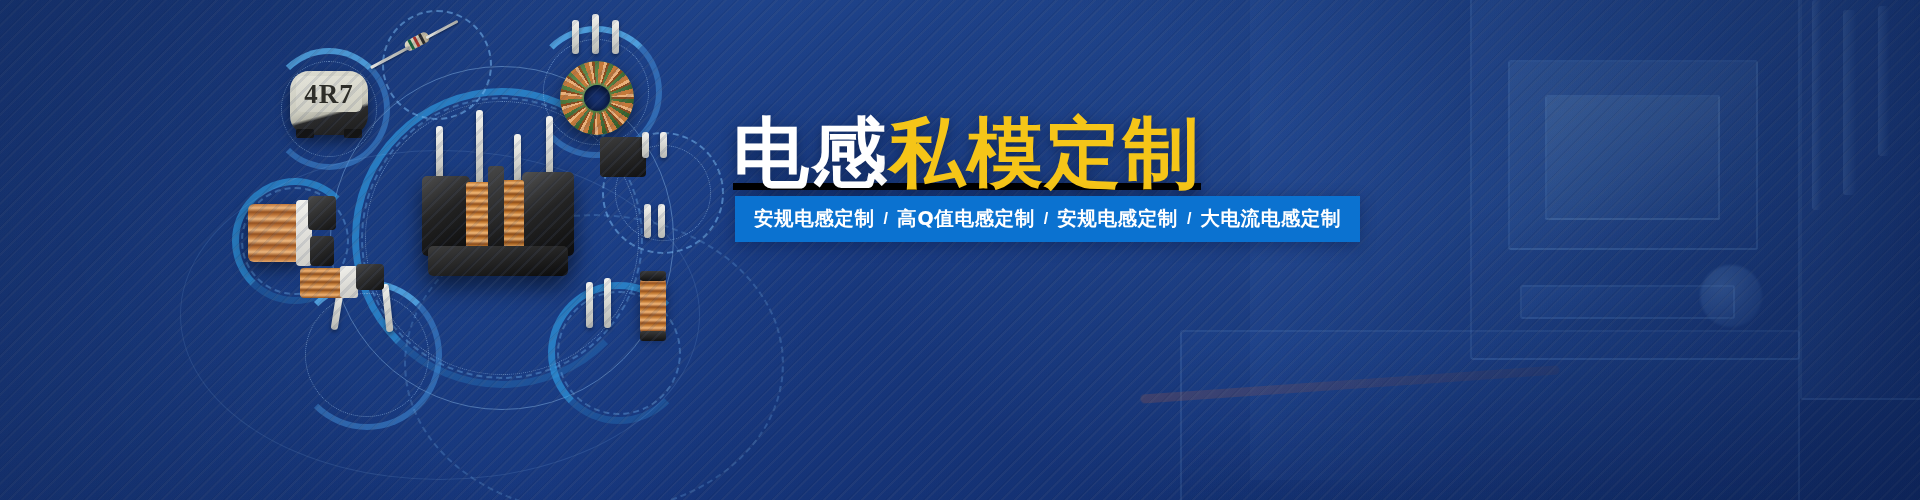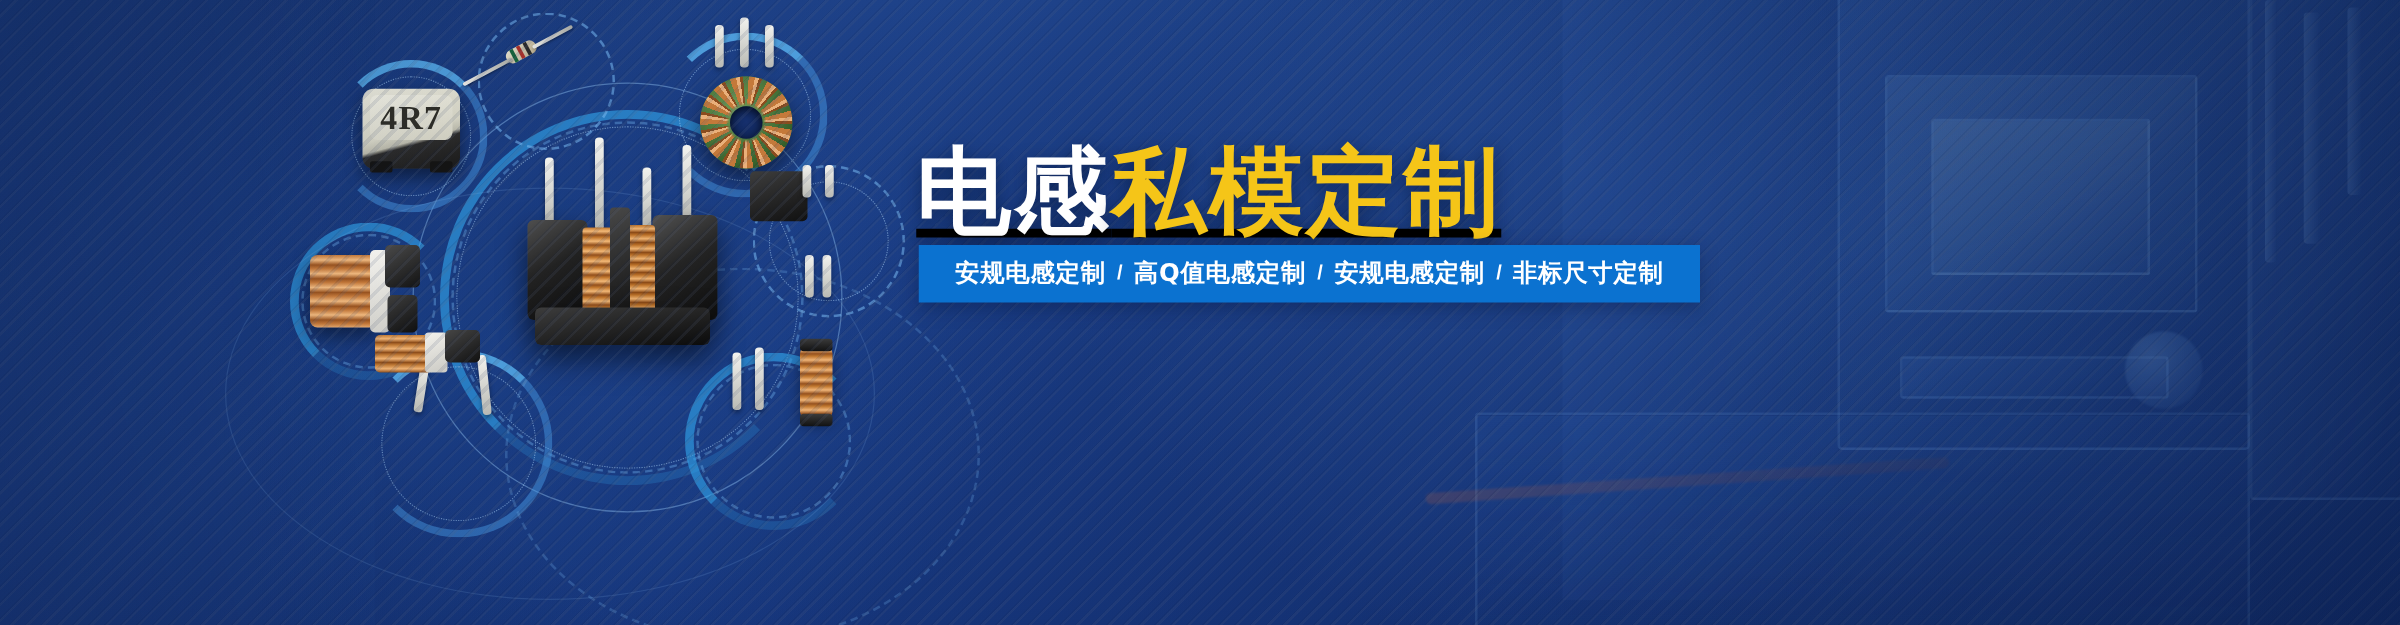--- a/index.html
+++ b/index.html
@@ -123,21 +123,21 @@
     border:2px dashed rgba(110,175,235,.4);
   }
 
   
   .prod { position:absolute; }
 
   
   .smd {
     width:78px; height:64px;
     background:linear-gradient(165deg,#e8e7da 0%, #d3d2c3 52%, #b9b8aa 62%, #2b2b2b 66%, #1a1a1a 100%);
-    border-radius:9px;
+    border-radius:19px;
     box-shadow:0 7px 14px rgba(0,0,0,.45);
     position:relative;
   }
   .smd::after {
     content:""; position:absolute; left:6px; right:6px; top:5px; height:36px;
     border-radius:6px;
     background:linear-gradient(165deg,#efeee2,#cfcec0);
   }
   .smd-label {
     position:absolute; z-index:3; left:0; right:0; top:7px;
@@ -433,18 +433,18 @@
       <span class="w">电感</span><span class="y">私模定制</span>
     </div>
 
     <div class="feature-bar">
       <span class="txt">安规电感定制</span>
       <span class="sep">/</span>
       <span class="txt">高Q值电感定制</span>
       <span class="sep">/</span>
       <span class="txt">安规电感定制</span>
       <span class="sep">/</span>
-      <span class="txt">非标尺寸定制</span>
+      <span class="txt">大电流电感定制</span>
     </div>
 
   </div>
 
 </div>
 
 </body></html>

